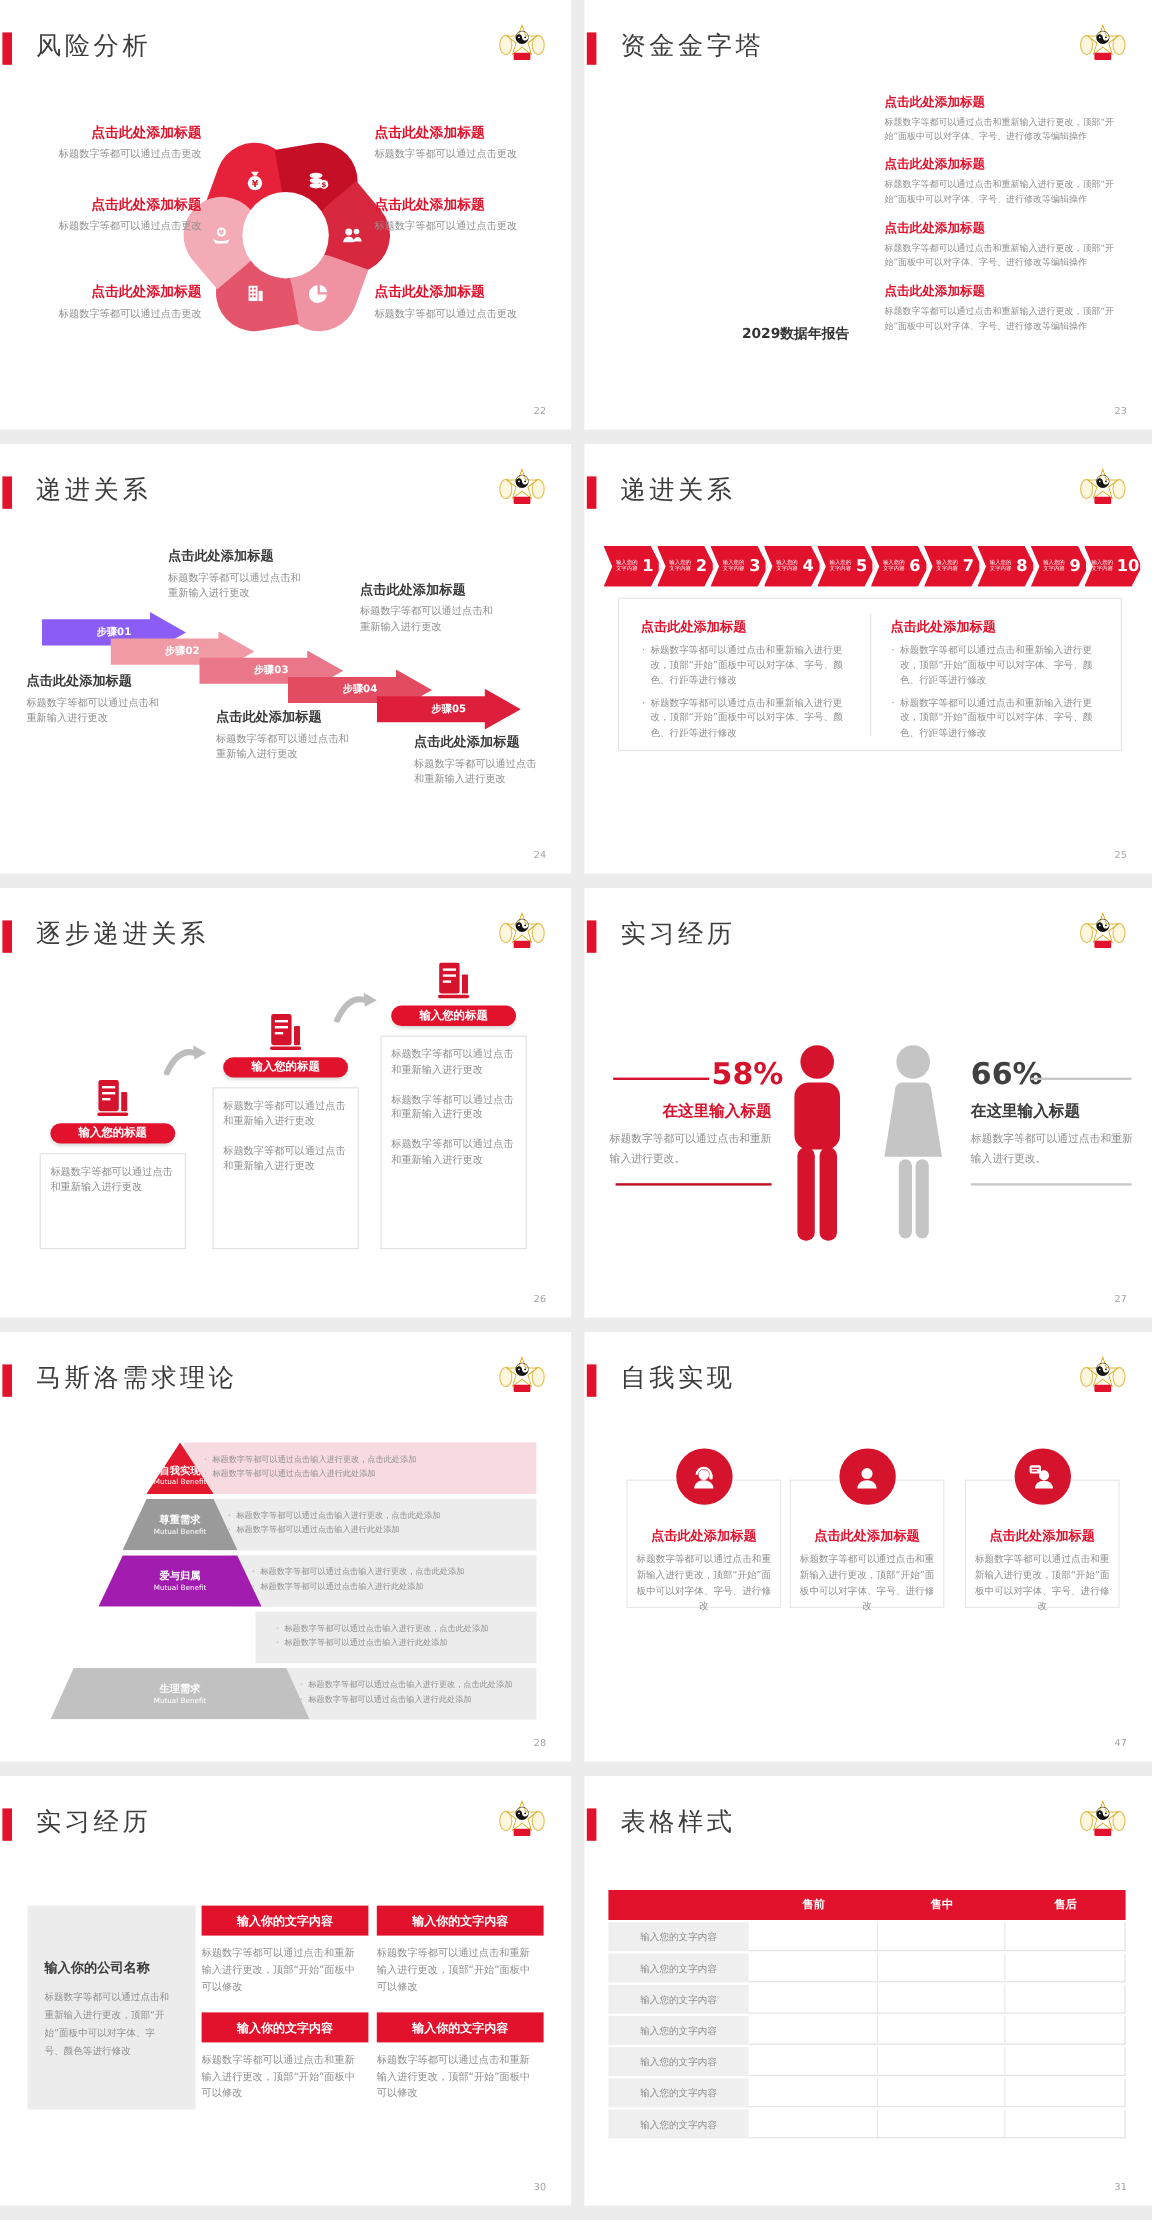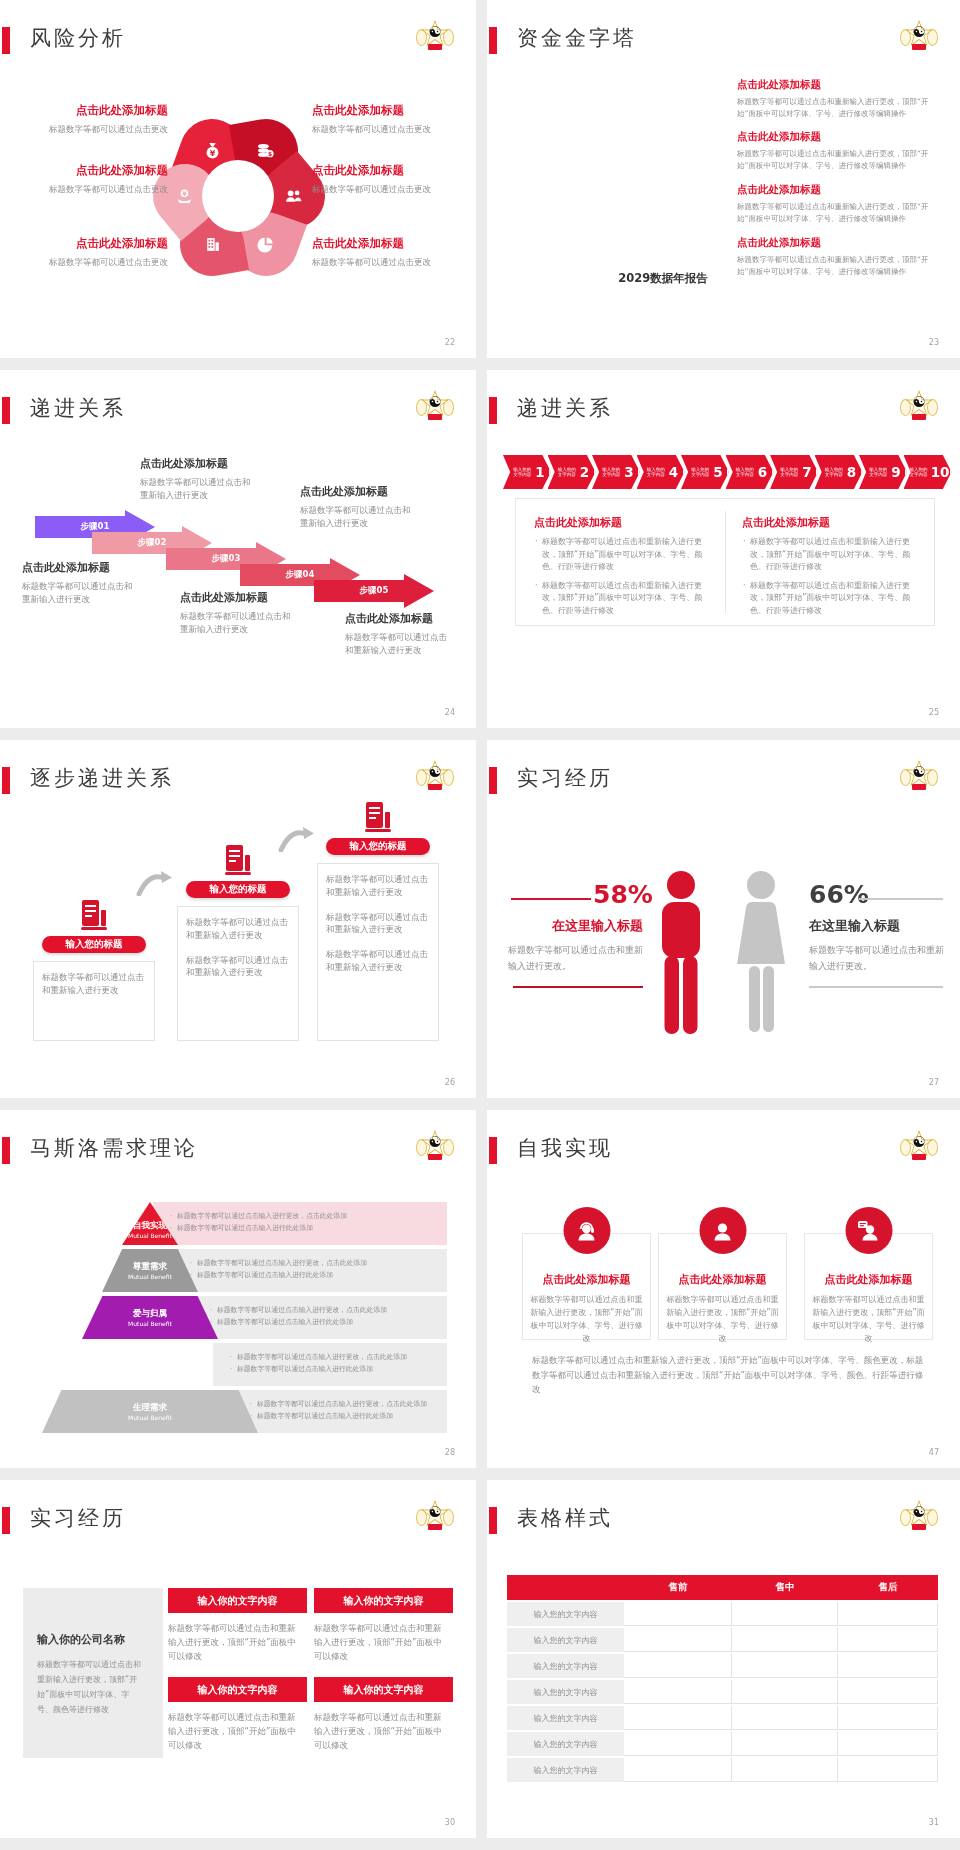--- a/index.html
+++ b/index.html
@@ -701,21 +701,20 @@
               <g fill="#d6132d">
                 <rect x="3.2" y="4" width="6.2" height="1.1"></rect>
                 <rect x="3.2" y="6.2" width="4.4" height="1.1"></rect>
               </g>
             </svg>
         </div>
         <div class="s8tit">点击此处添加标题</div>
         <div class="s8body">标题数字等都可以通过点击和重新输入进行更改，顶部“开始”面板中可以对字体、字号、进行修改</div>
       </div>
       </div>
-    <div class="s8foot">标题数字等都可以通过点击和重新输入进行更改，顶部“开始”面板中可以对字体、字号、颜色更改，标题数字等都可以通过点击和重新输入进行更改，顶部“开始”面板中可以对字体、字号、颜色、行距等进行修改</div>
     <div class="pagenum">47</div>
   </div>
 
   <div class="slide colL r5">
     <div class="sbar"></div>
     <div class="stitle">实习经历</div>
     <div class="slogo">
         <div class="wing wl"></div>
         <div class="wing wr"></div>
         <div class="st1"></div>

